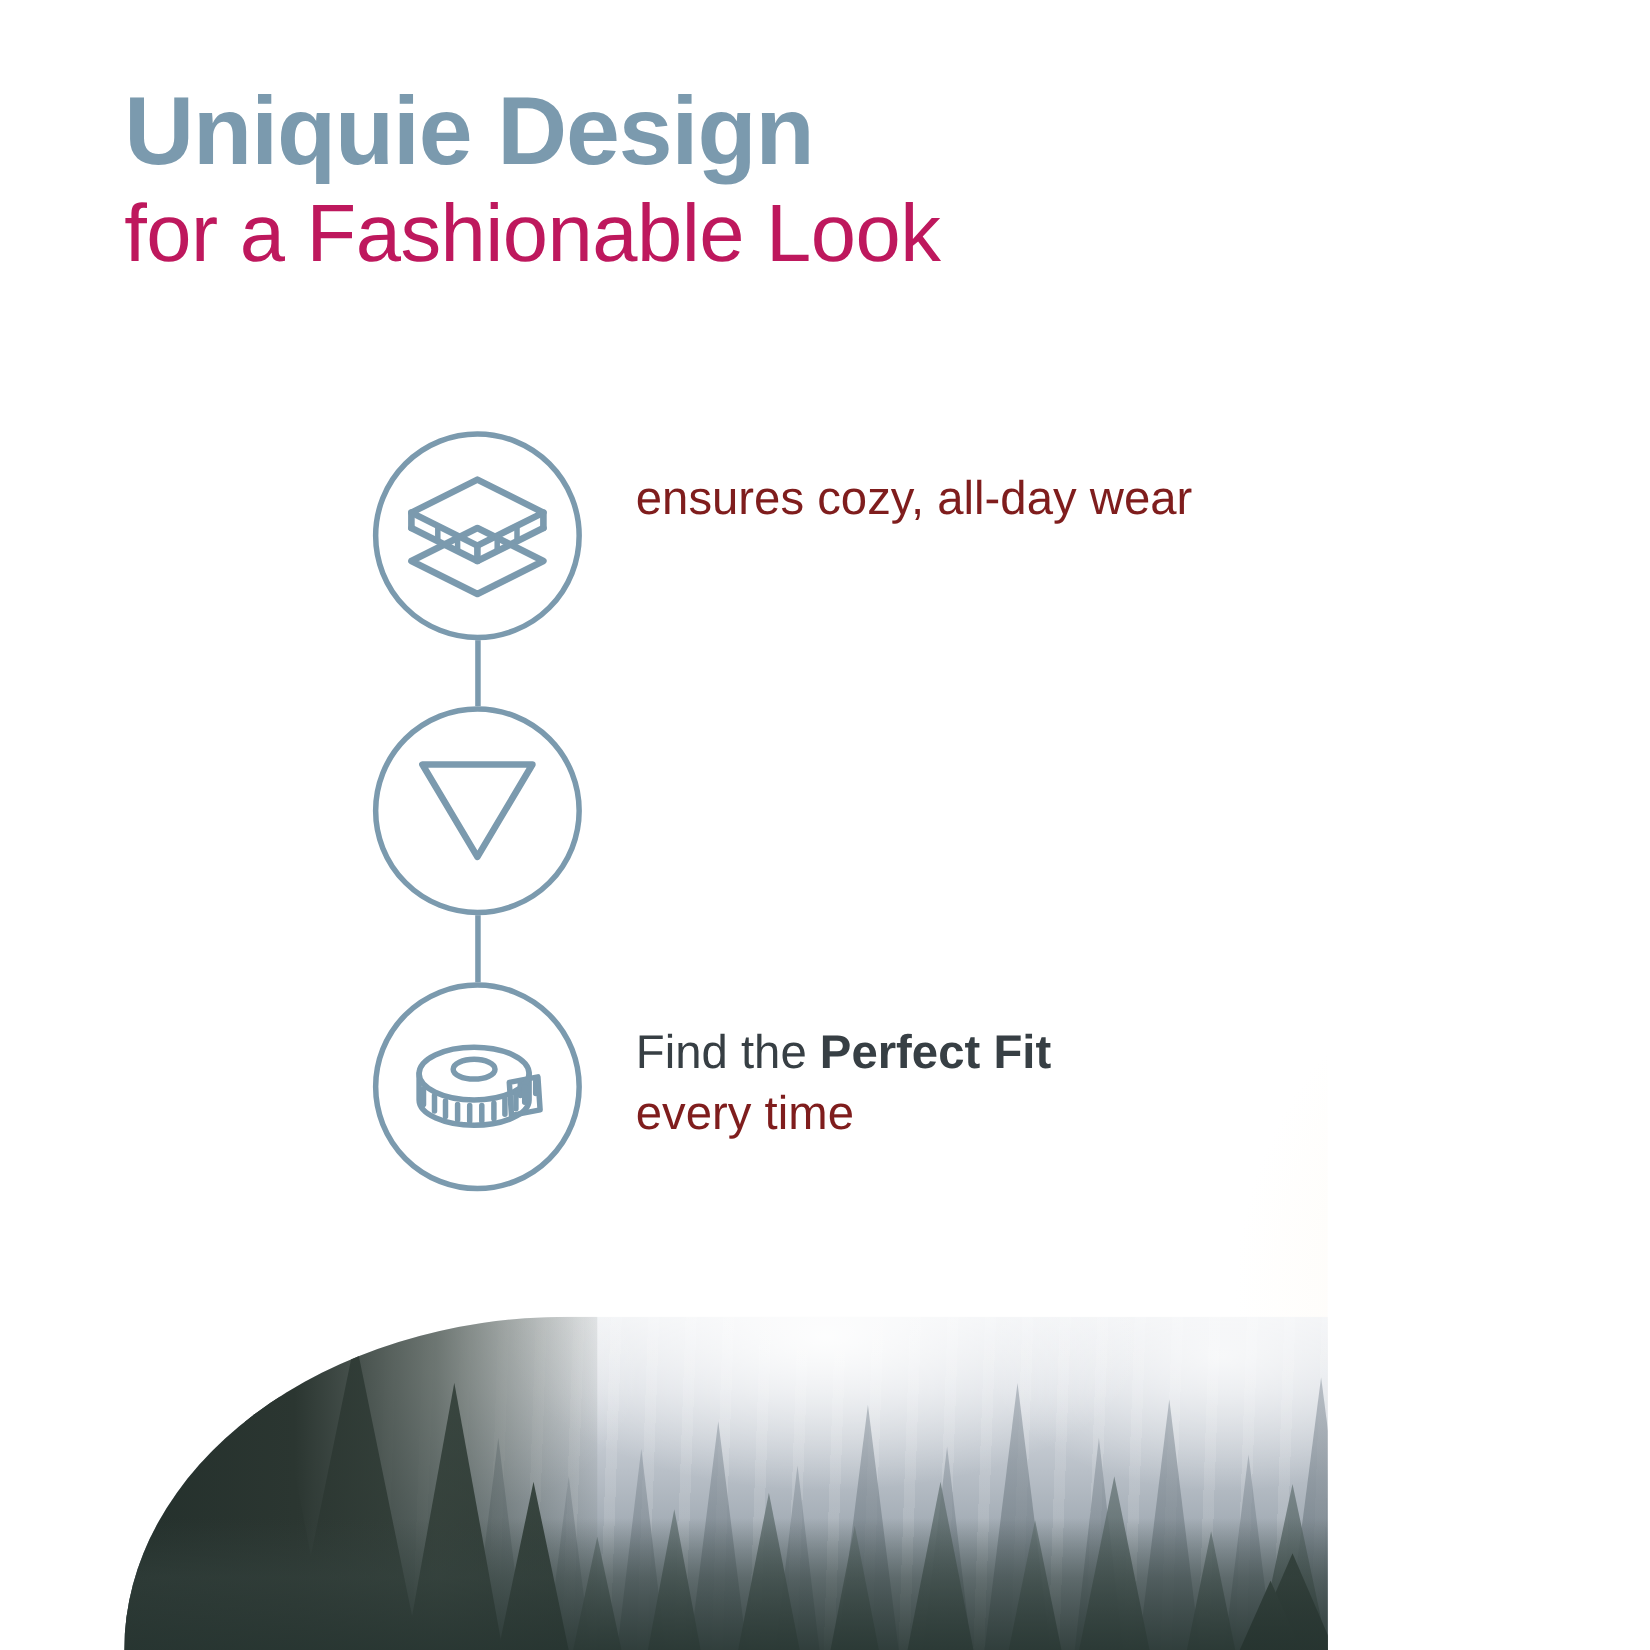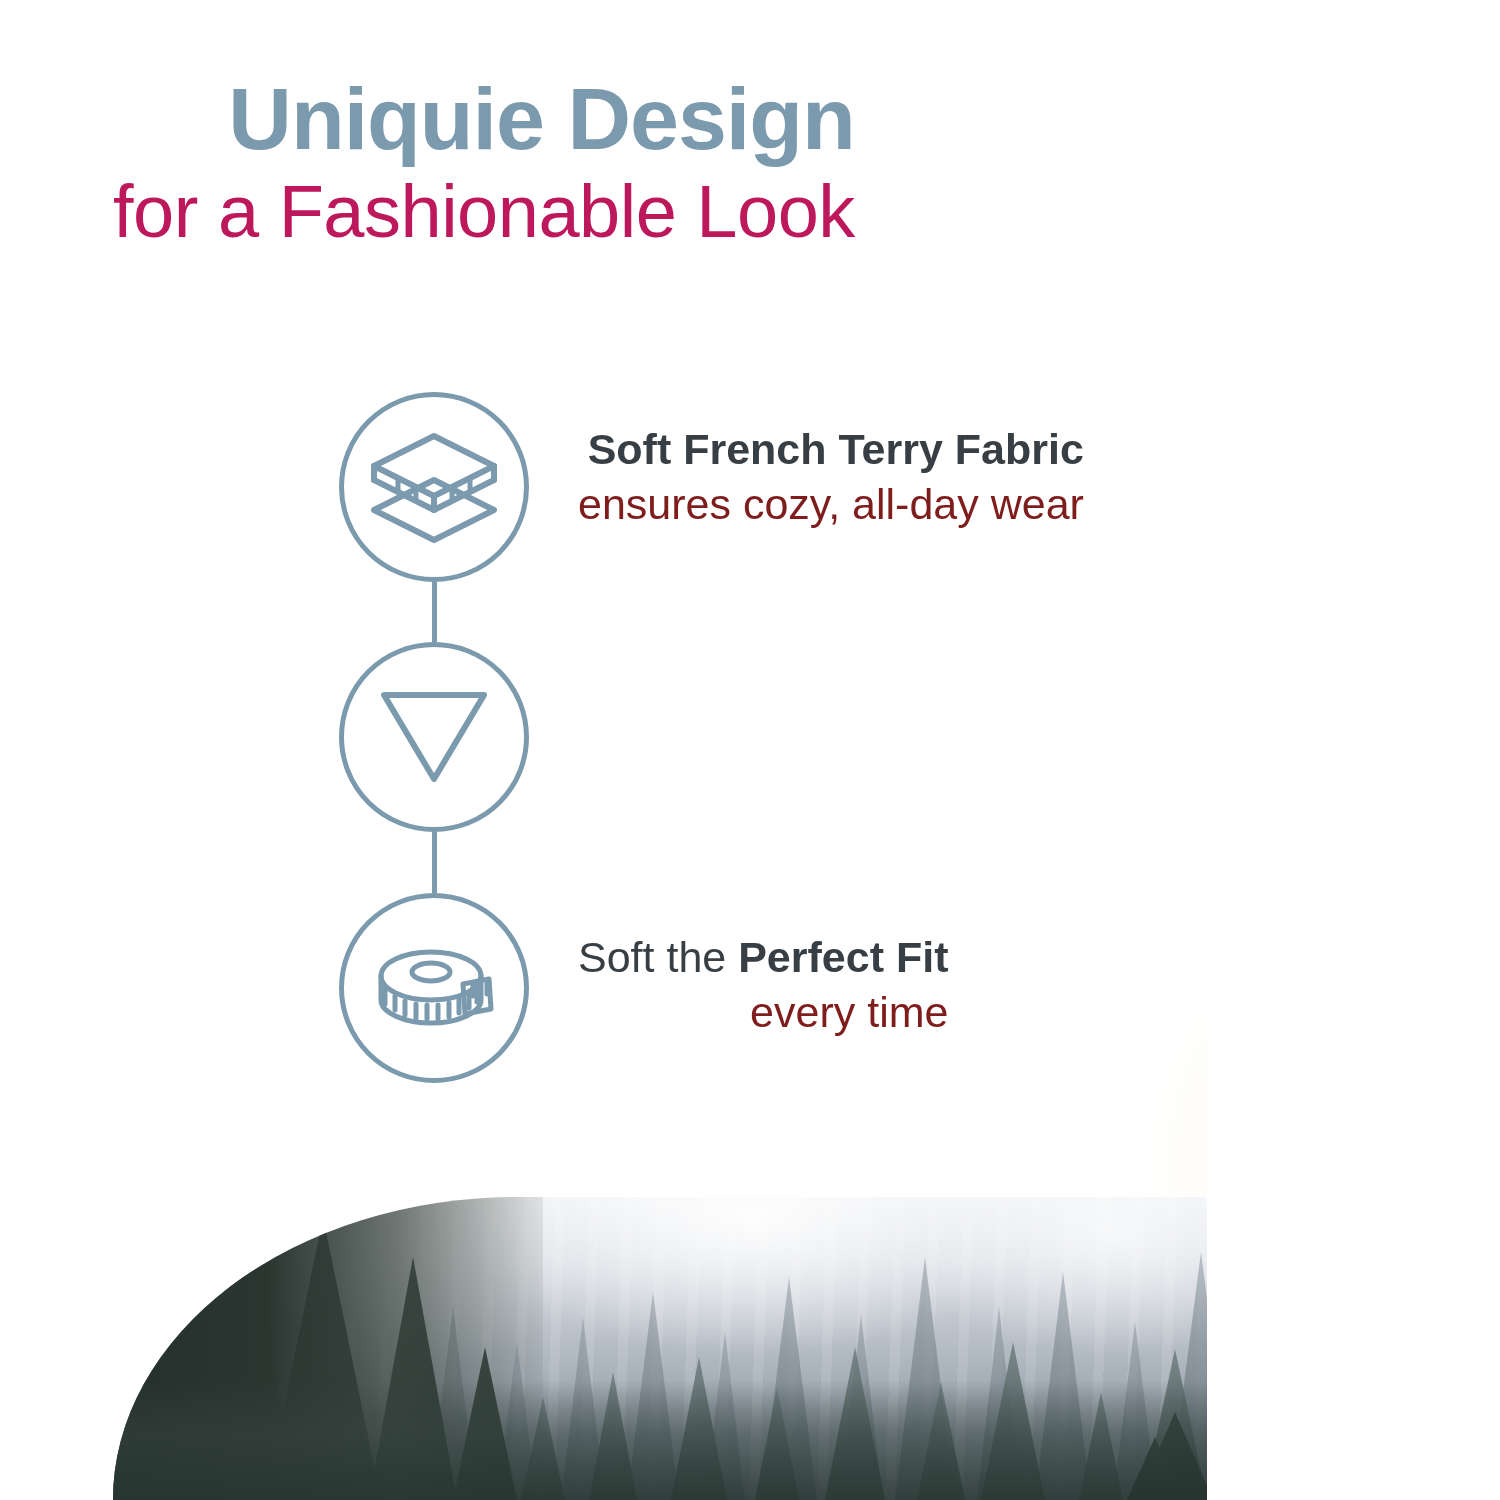--- a/index.html
+++ b/index.html
@@ -10,21 +10,20 @@
   body {
     font-family: "Liberation Sans", sans-serif;
   }
 
   #canvas {
     position: relative;
     width: 1207px;
     height: 1500px;
     overflow: hidden;
     background: #ffffff;
-    text-align: right;
   }
 
   
   #glow {
     position: absolute;
     left: 1000px;
     top: 700px;
     width: 760px;
     height: 700px;
     pointer-events: none;
@@ -268,21 +267,20 @@
         <g fill="none" stroke="#7b9aae" stroke-width="5" stroke-linejoin="round">
 
           <polyline points="30,50 30,64"></polyline>
           <polyline points="48,59 48,73"></polyline>
           <polyline points="84,59 84,73"></polyline>
           <polyline points="102,50 102,64"></polyline>
         </g>
       </svg>
     </div>
     <div class="feature-text" style="top:424px;">
-      <div class="feature-title nosel">Soft French Terry Fabric</div>
       <div class="feature-sub nosel">ensures cozy, all-day wear</div>
     </div>
 
     <div class="icon-circle" style="left:339px;top:642px;">
       <svg width="110" height="96" viewBox="0 0 110 96">
         <polygon points="5,6 105,6 55,90" fill="none" stroke="#7b9aae" stroke-width="6" stroke-linejoin="round"></polygon>
       </svg>
     </div>
 
     <div class="icon-circle" style="left:339px;top:893px;">
@@ -299,19 +297,19 @@
           <ellipse cx="62" cy="34" rx="19" ry="9"></ellipse>
 
           <path d="M16,52 L16,66 M26,58 L26,72 M36,63 L36,77 M47,66 L47,80
                    M58,67 L58,81 M69,67 L69,81 M80,65 L80,79 M90,61 L90,75
                    M100,56 L100,70 M108,50 L108,64"></path>
         </g>
       </svg>
     </div>
     <div class="feature-text" style="top:932px;">
       <div class="feature-title mixed nosel">
-        <span>Soft the </span><b>Perfect Fit</b>
+        <span>Find the </span><b>Perfect Fit</b>
       </div>
       <div class="feature-sub nosel">every time</div>
     </div>
 
   </div>
 </div>
 
 </body></html>

